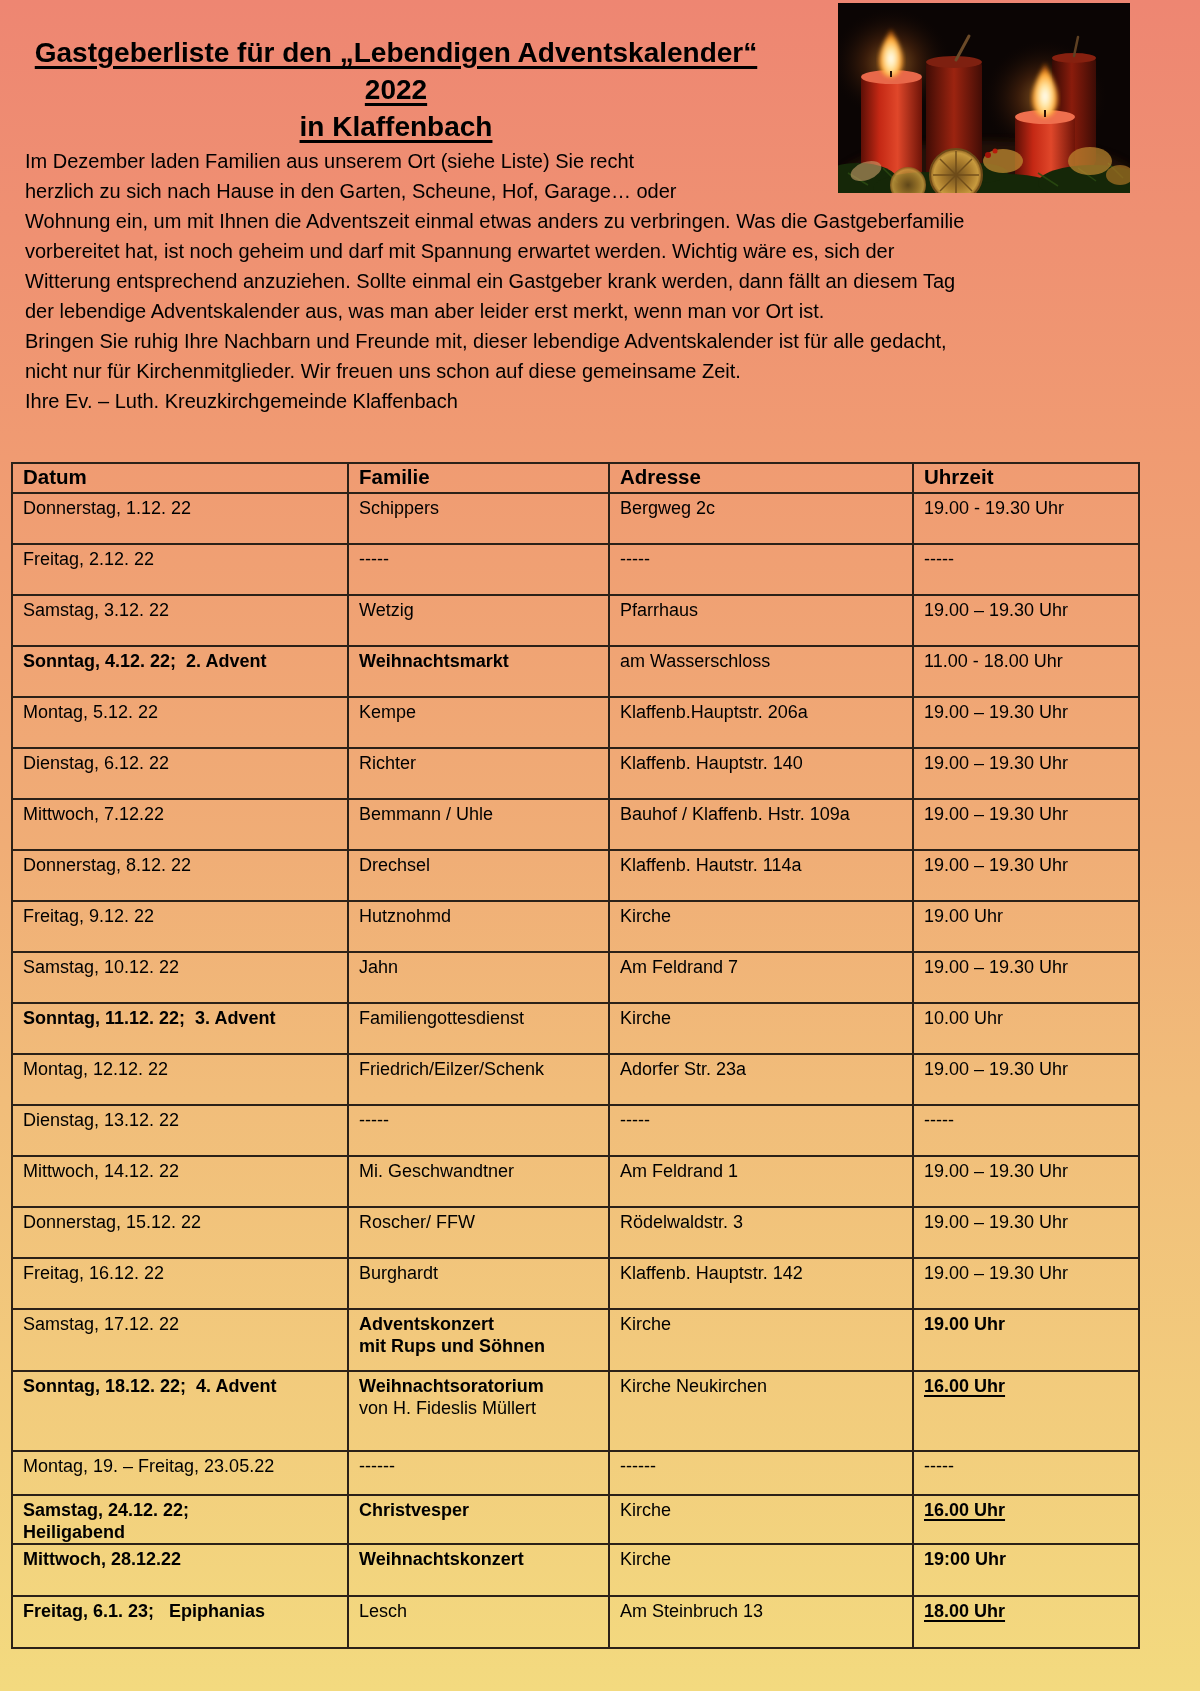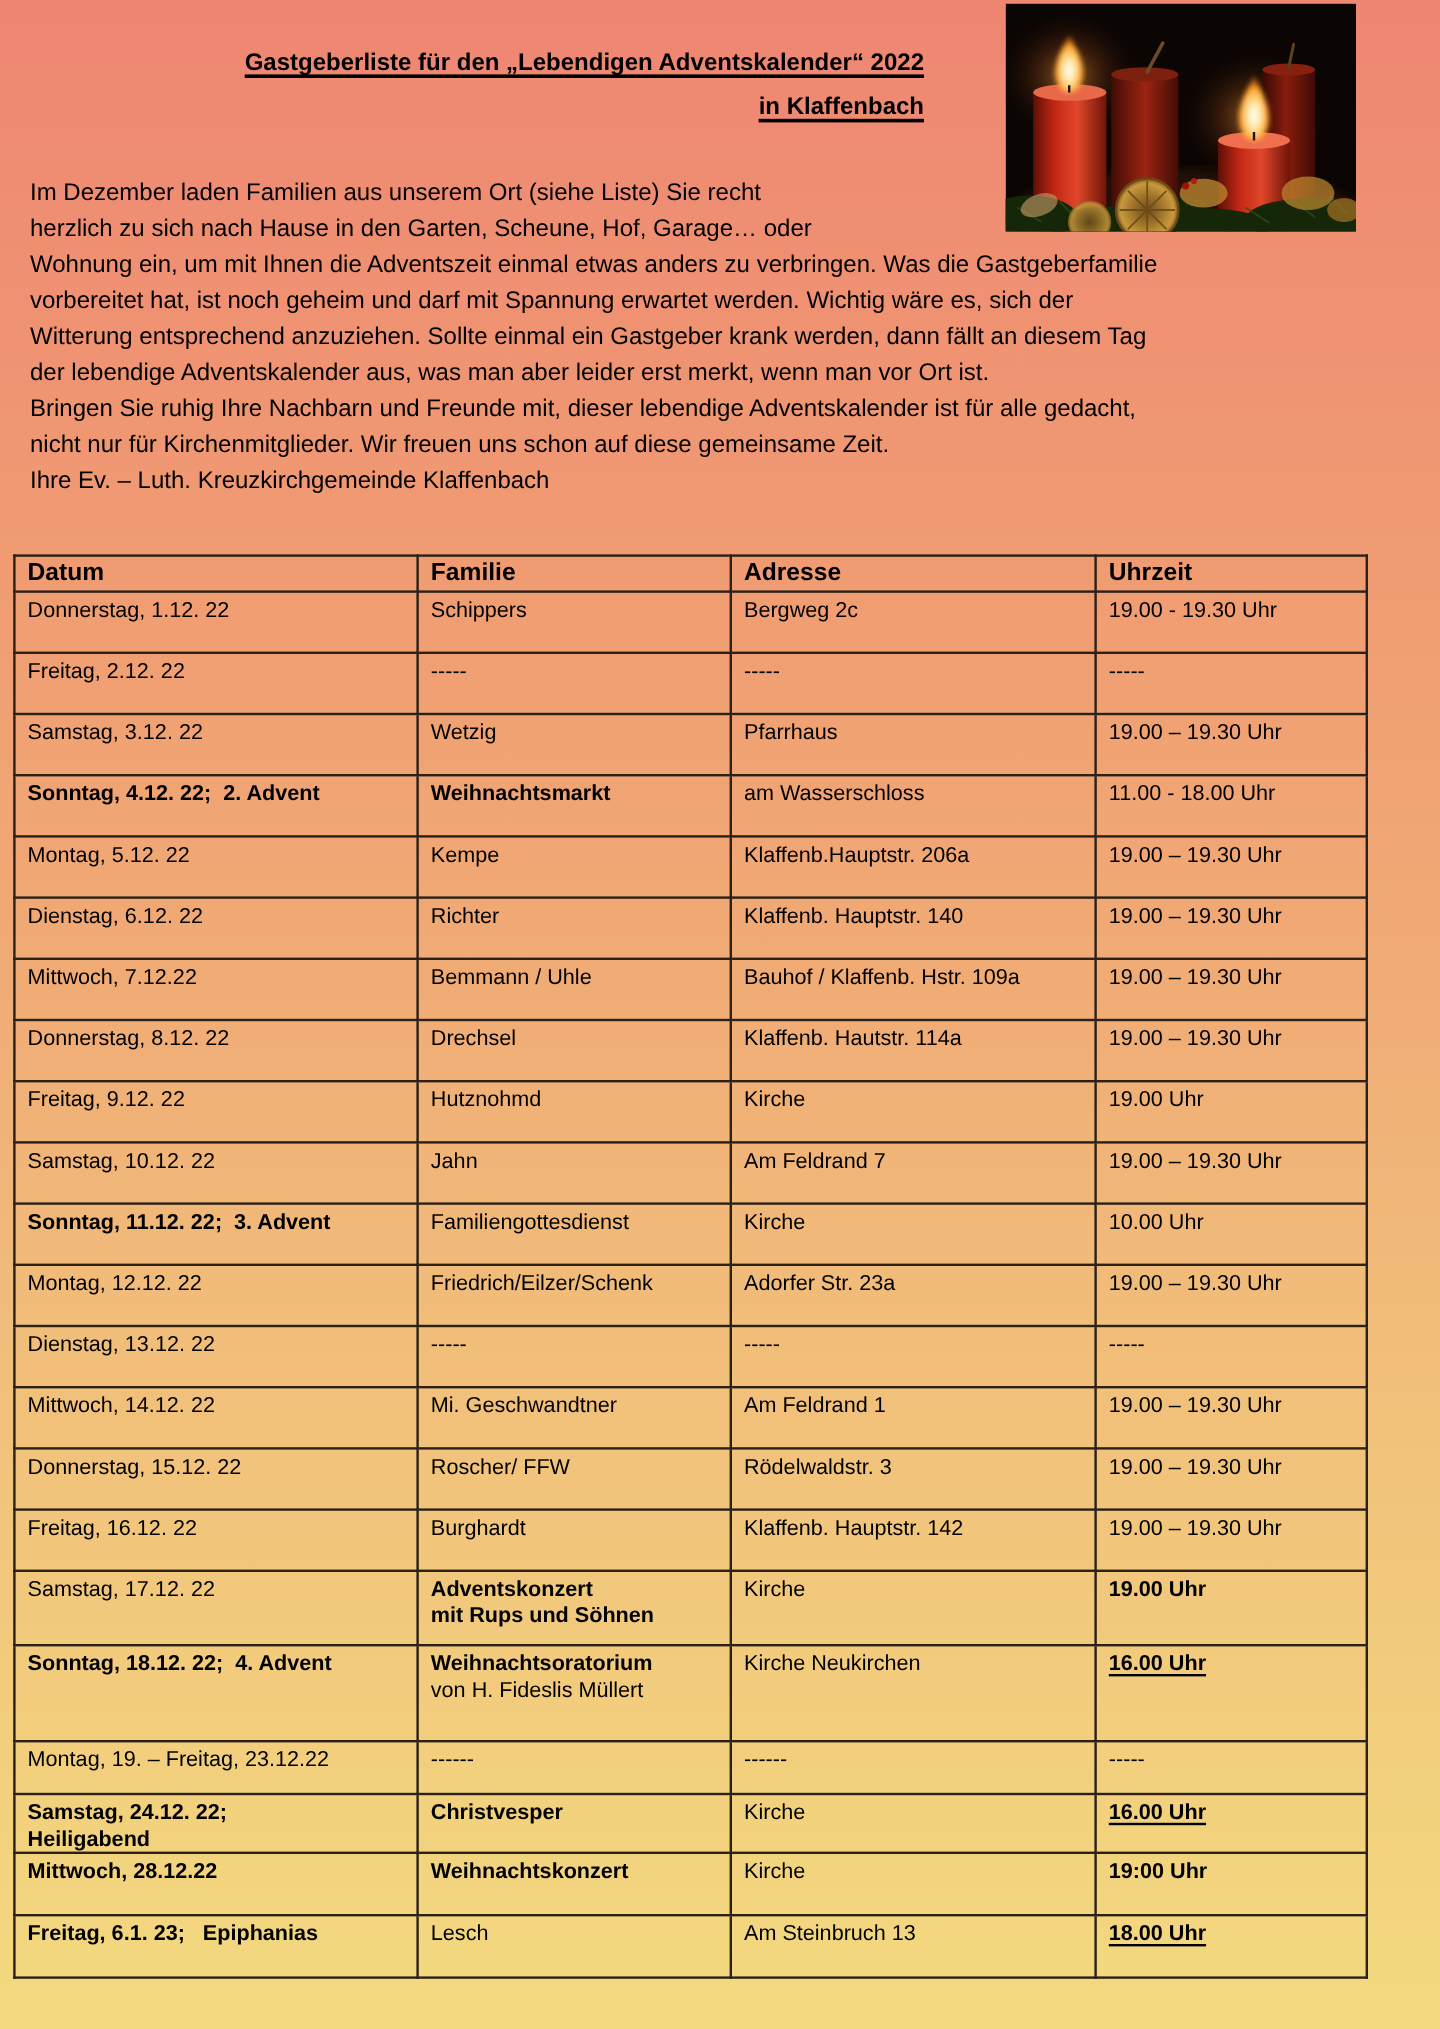--- a/index.html
+++ b/index.html
@@ -8,21 +8,21 @@
     width:1200px;height:1691px;
     background:linear-gradient(180deg,#ee8672 0%,#f09b72 27%,#f0ad76 50%,#f1bd7a 65%,#f3da7f 100%);
     font-family:"Liberation Sans","DejaVu Sans",sans-serif;
     color:#000;overflow:hidden;
   }
   .photo{
     position:absolute;left:838px;top:3px;width:292px;height:190px;
   }
   .title-block{
     position:absolute;top:34px;left:22px;width:748px;
-    text-align:right;font-weight:bold;font-size:20px;line-height:37px;
+    text-align:center;font-weight:bold;font-size:28px;line-height:37px;
   }
   .title-block .tline{
     text-decoration:underline;
     text-decoration-thickness:2.5px;
     text-underline-offset:4px;
   }
   .intro{
     position:absolute;top:146px;left:25px;width:1120px;
     font-size:20px;line-height:30px;white-space:pre-line;
   }
@@ -443,21 +443,21 @@
           </td>
           <td>
             <div class="cl"><span>Kirche Neukirchen</span></div>
           </td>
           <td>
             <div class="cl b u"><span>16.00 Uhr</span></div>
           </td>
         </tr>
         <tr>
           <td>
-            <div class="cl"><span>Montag, 19. – Freitag, 23.12.22</span></div>
+            <div class="cl"><span>Montag, 19. – Freitag, 23.05.22</span></div>
           </td>
           <td>
             <div class="cl"><span>------</span></div>
           </td>
           <td>
             <div class="cl"><span>------</span></div>
           </td>
           <td>
             <div class="cl"><span>-----</span></div>
           </td>

